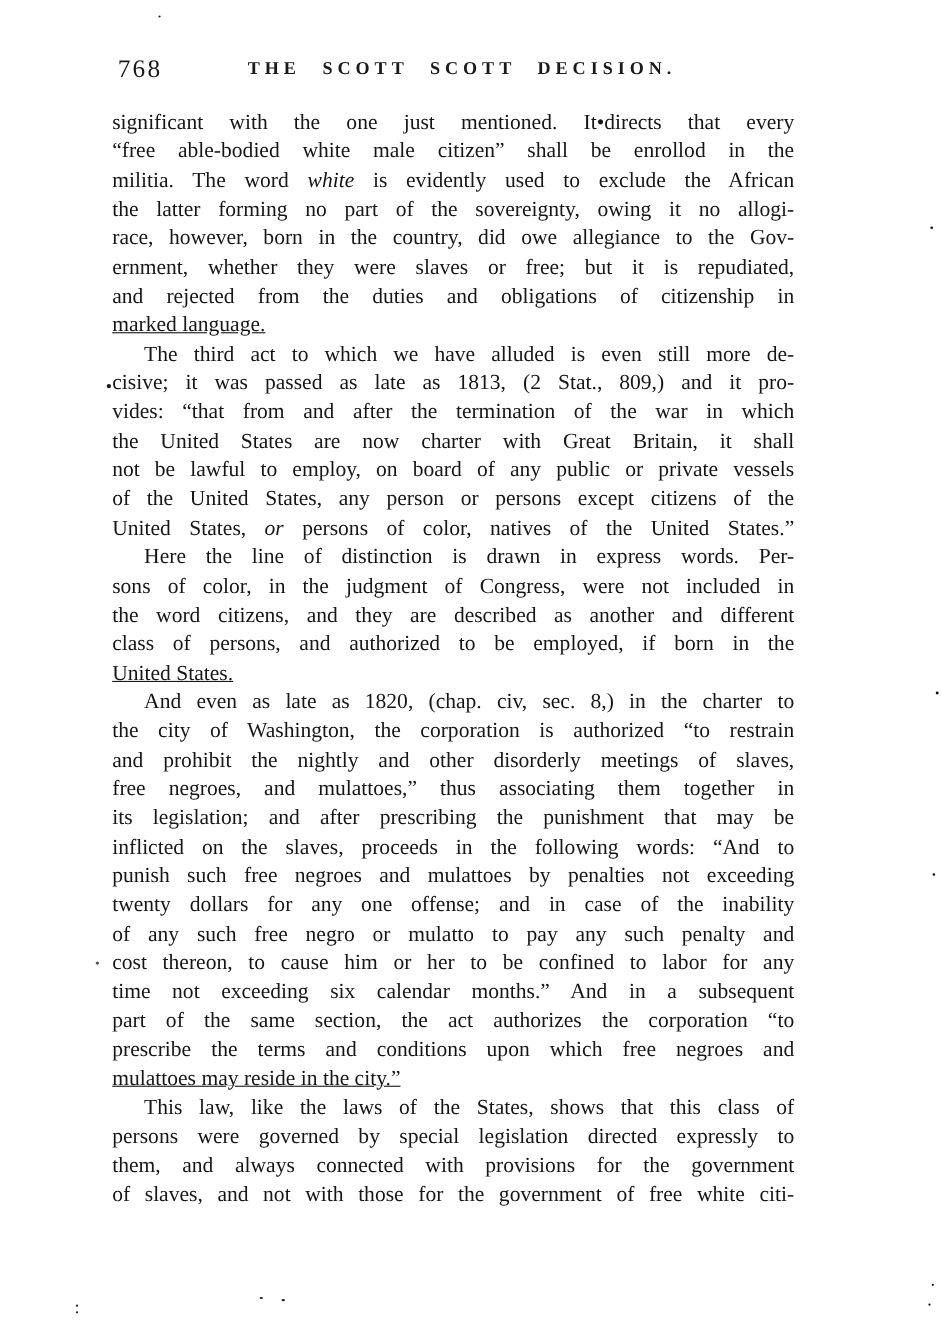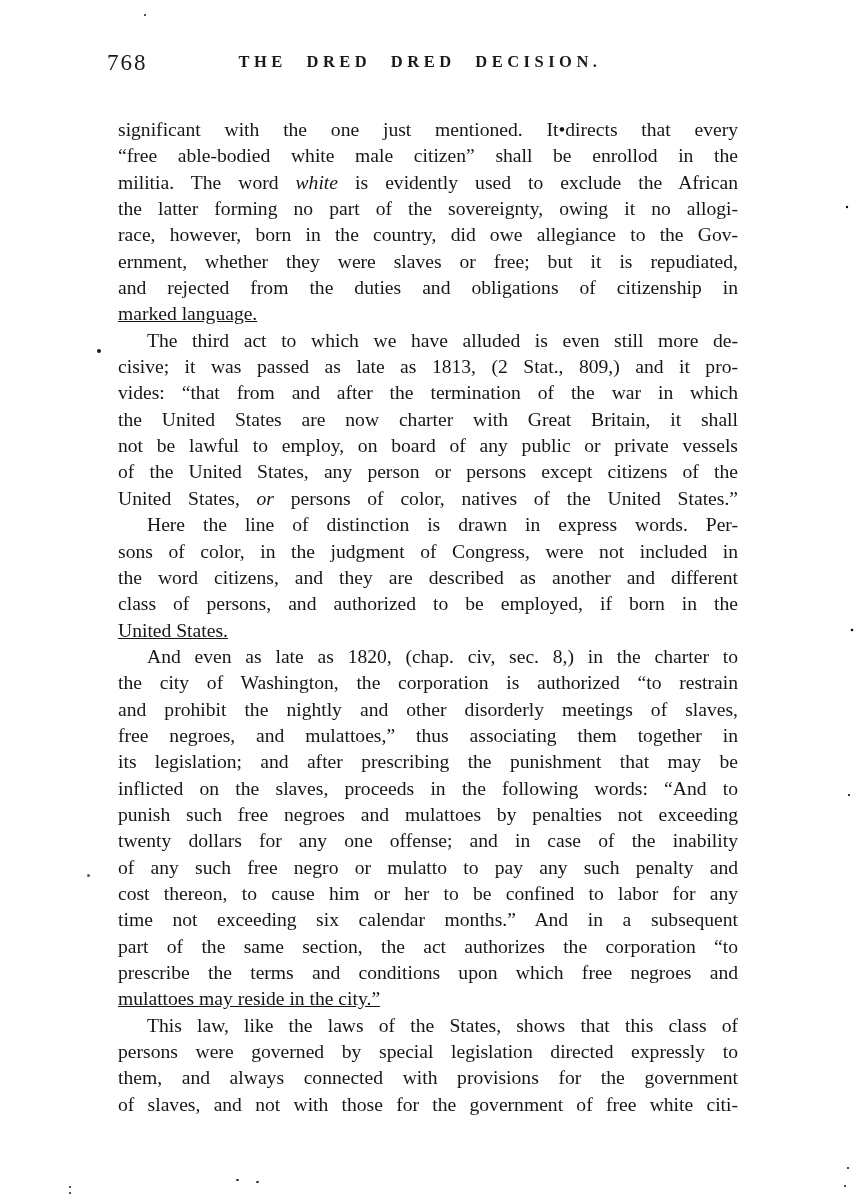--- a/index.html
+++ b/index.html
@@ -42,25 +42,24 @@
     font-size: 16.5px;
     font-weight: bold;
     letter-spacing: 4.5px;
     word-spacing: 11px;
     color: #1a1a1a;
   }
   
   #text-block {
     position: absolute;
     top: 99px;
-    left: 118px;
+    left: 102px;
     width: 620px;
     font-size: 19.6px;
     line-height: 26.35px;
-    margin-top: 18px;
   }
   .line {
     text-align: justify;
     text-align-last: justify;
     height: 26.35px;
     overflow: visible;
     white-space: normal;
   }
   .line.short { text-align-last: left; text-decoration: underline; }
   .line.first { text-indent: 29px; }
@@ -87,21 +86,21 @@
     height: 1200px;
   }
 </style>
 </head>
 <body>
 
 <div id="page">
 
   <div id="header">
     <div id="page-number">768</div>
-    <div id="running-title">THE DRED DRED DECISION.</div>
+    <div id="running-title">THE SCOTT SCOTT DECISION.</div>
   </div>
 
   <div id="text-block">
       <div class="line">significant with the one just mentioned. It•directs that every</div>
       <div class="line">“free able-bodied white male citizen” shall be enrollod in the</div>
       <div class="line">militia. The word <em>white</em> is evidently used to exclude the African</div>
       <div class="line">the latter forming no part of the sovereignty, owing it no allogi-</div>
       <div class="line">race, however, born in the country, did owe allegiance to the Gov-</div>
       <div class="line">ernment, whether they were slaves or free; but it is repudiated,</div>
       <div class="line">and rejected from the duties and obligations of citizenship in</div>

